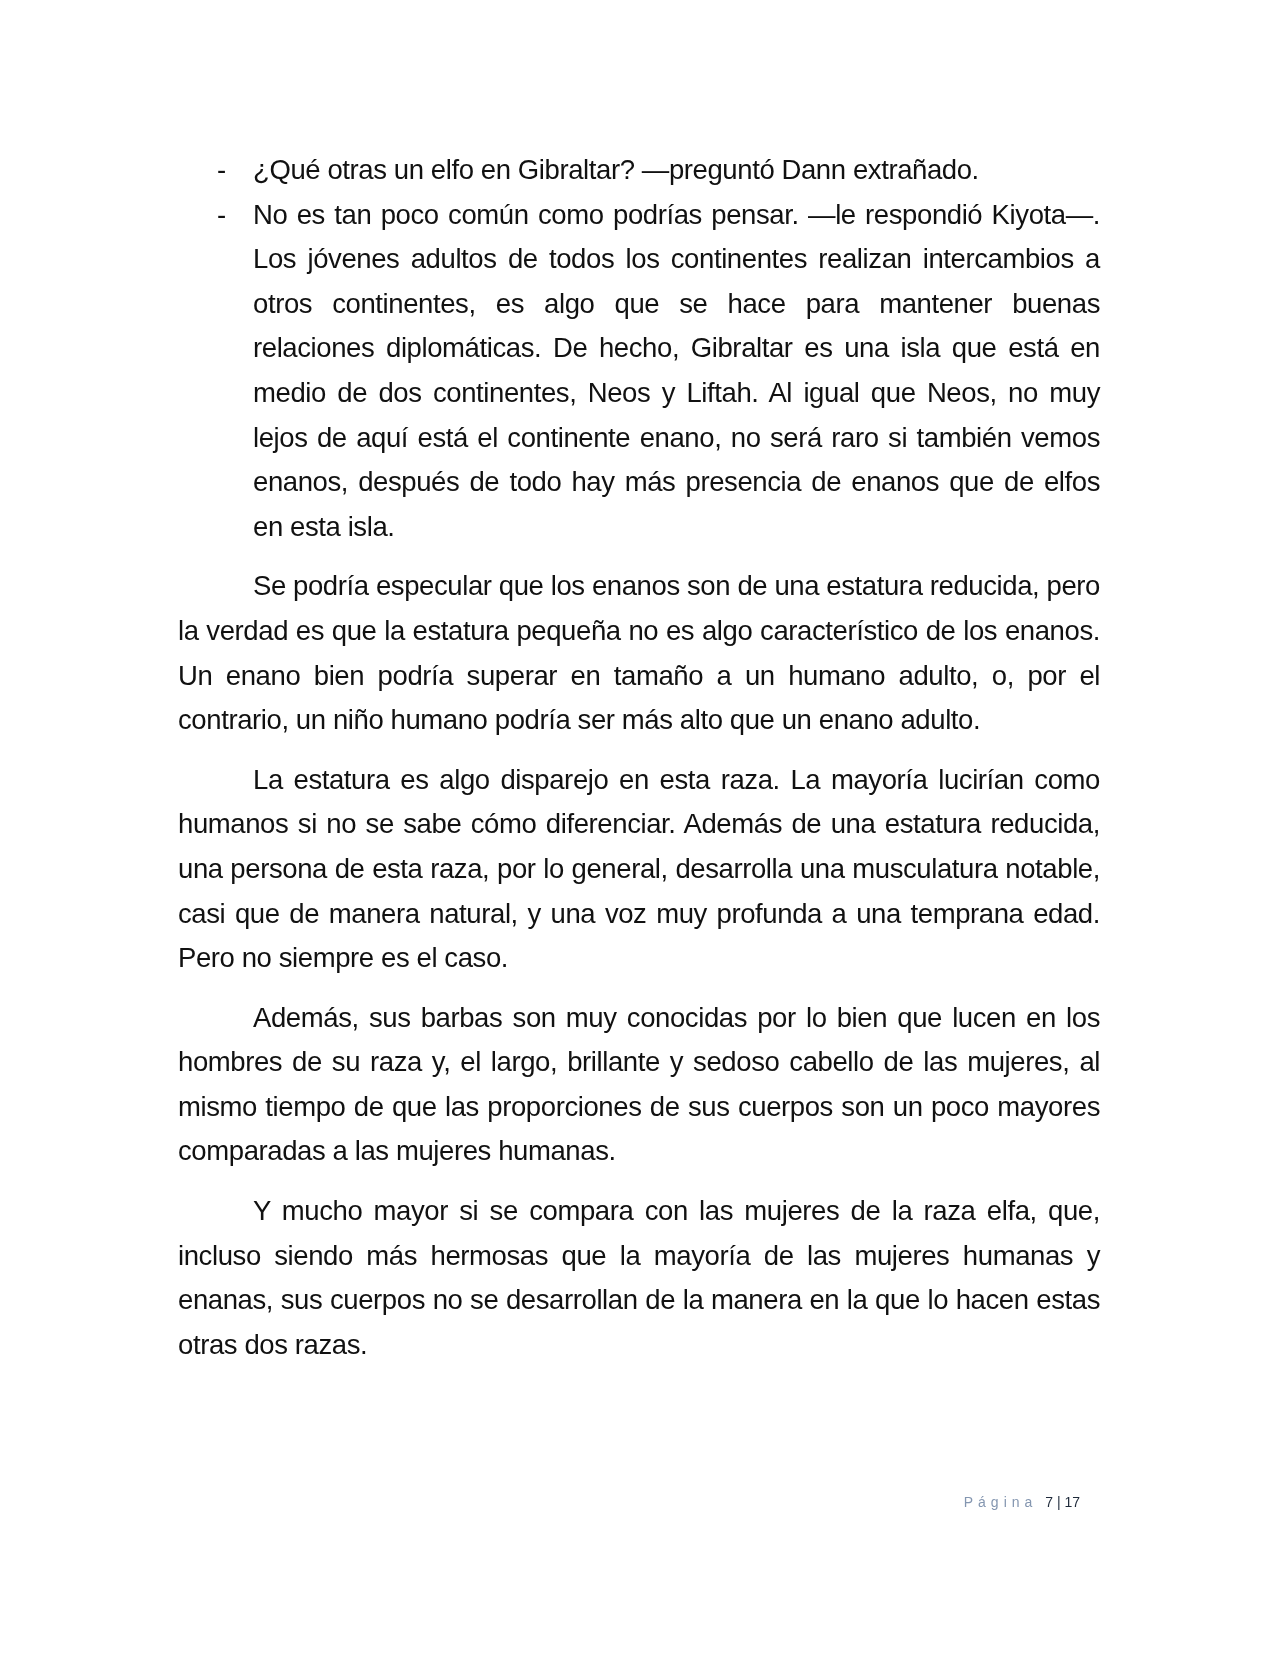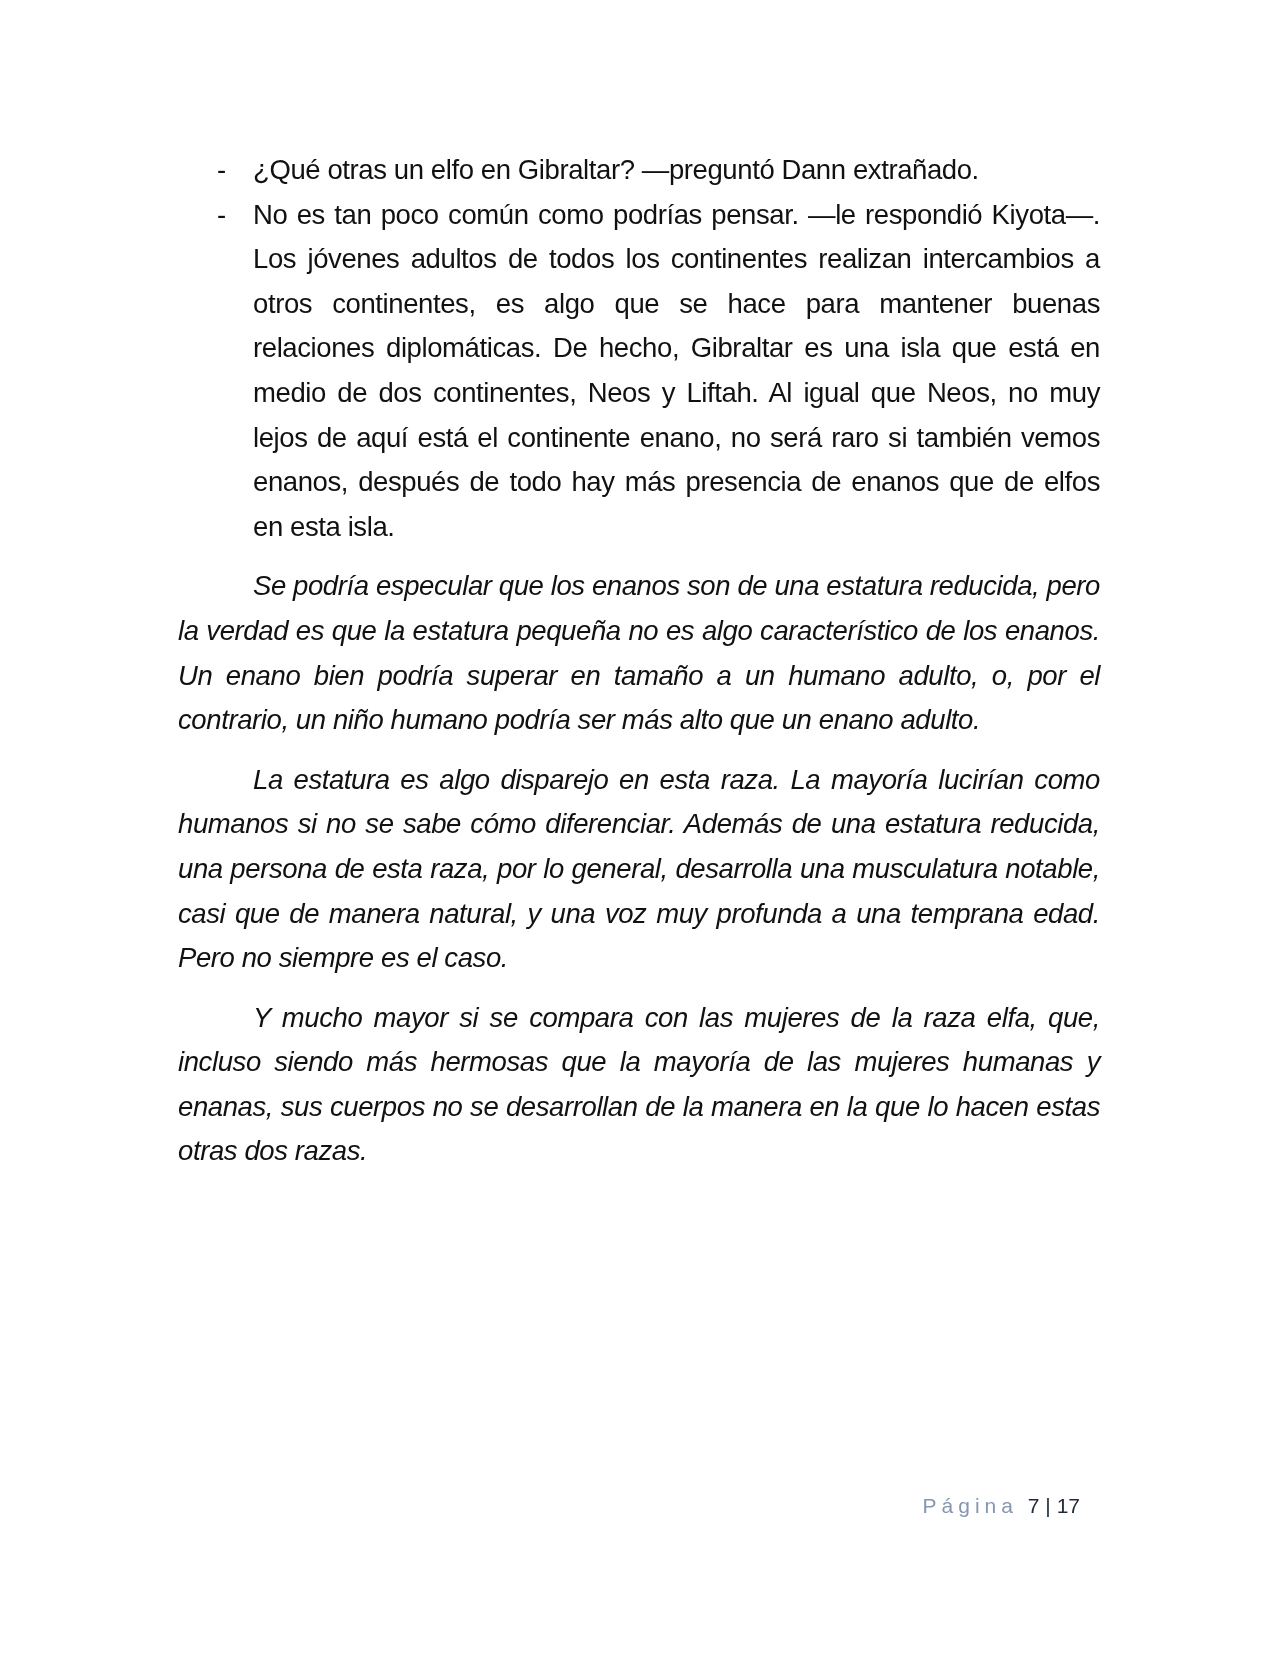--- a/index.html
+++ b/index.html
@@ -27,29 +27,28 @@
   }
   .dash {
     position: absolute;
     left: 39px;
     top: 0;
   }
   .para {
     text-indent: 75px;
     text-align: justify;
     margin: 15px 0 0 0;
-    font-style: italic;
   }
   .dialog-list { margin: 0; padding: 0; }
   .footer {
     position: absolute;
     right: 200px;
     top: 1494px;
     font-family: "Liberation Sans", "DejaVu Sans", sans-serif;
-    font-size: 21px;
+    font-size: 14px;
     color: #1f2a3a;
   }
   .footer .label { color: #8496b0; letter-spacing: 5px; margin-right: 4px; }
   .footer .num { color: #1f2a3a; }
 </style>
 </head>
 <body>
 
 <div class="page">
   <div class="content">
@@ -58,20 +57,21 @@
         <span class="dash">-</span>
         <span>¿Qué otras un elfo en Gibraltar? —preguntó Dann extrañado.</span>
       </p>
       <p class="dialog-item">
         <span class="dash">-</span>
         <span>No es tan poco común como podrías pensar. —le respondió Kiyota—. Los jóvenes adultos de todos los continentes realizan intercambios a otros continentes, es algo que se hace para mantener buenas relaciones diplomáticas. De hecho, Gibraltar es una isla que está en medio de dos continentes, Neos y Liftah. Al igual que Neos, no muy lejos de aquí está el continente enano, no será raro si también vemos enanos, después de todo hay más presencia de enanos que de elfos en esta isla.</span>
       </p>
     </div>
     <p class="para">Se podría especular que los enanos son de una estatura reducida, pero la verdad es que la estatura pequeña no es algo característico de los enanos. Un enano bien podría superar en tamaño a un humano adulto, o, por el contrario, un niño humano podría ser más alto que un enano adulto.</p>
     <p class="para">La estatura es algo disparejo en esta raza. La mayoría lucirían como humanos si no se sabe cómo diferenciar. Además de una estatura reducida, una persona de esta raza, por lo general, desarrolla una musculatura notable, casi que de manera natural, y una voz muy profunda a una temprana edad. Pero no siempre es el caso.</p>
+    <p class="para">Además, sus barbas son muy conocidas por lo bien que lucen en los hombres de su raza y, el largo, brillante y sedoso cabello de las mujeres, al mismo tiempo de que las proporciones de sus cuerpos son un poco mayores comparadas a las mujeres humanas.</p>
     <p class="para">Y mucho mayor si se compara con las mujeres de la raza elfa, que, incluso siendo más hermosas que la mayoría de las mujeres humanas y enanas, sus cuerpos no se desarrollan de la manera en la que lo hacen estas otras dos razas.</p>
   </div>
 
   <div class="footer">
     <span class="label">Página</span>
     <span class="num">7</span>
     <span class="num">|</span>
     <span class="num">17</span>
   </div>
 </div>

